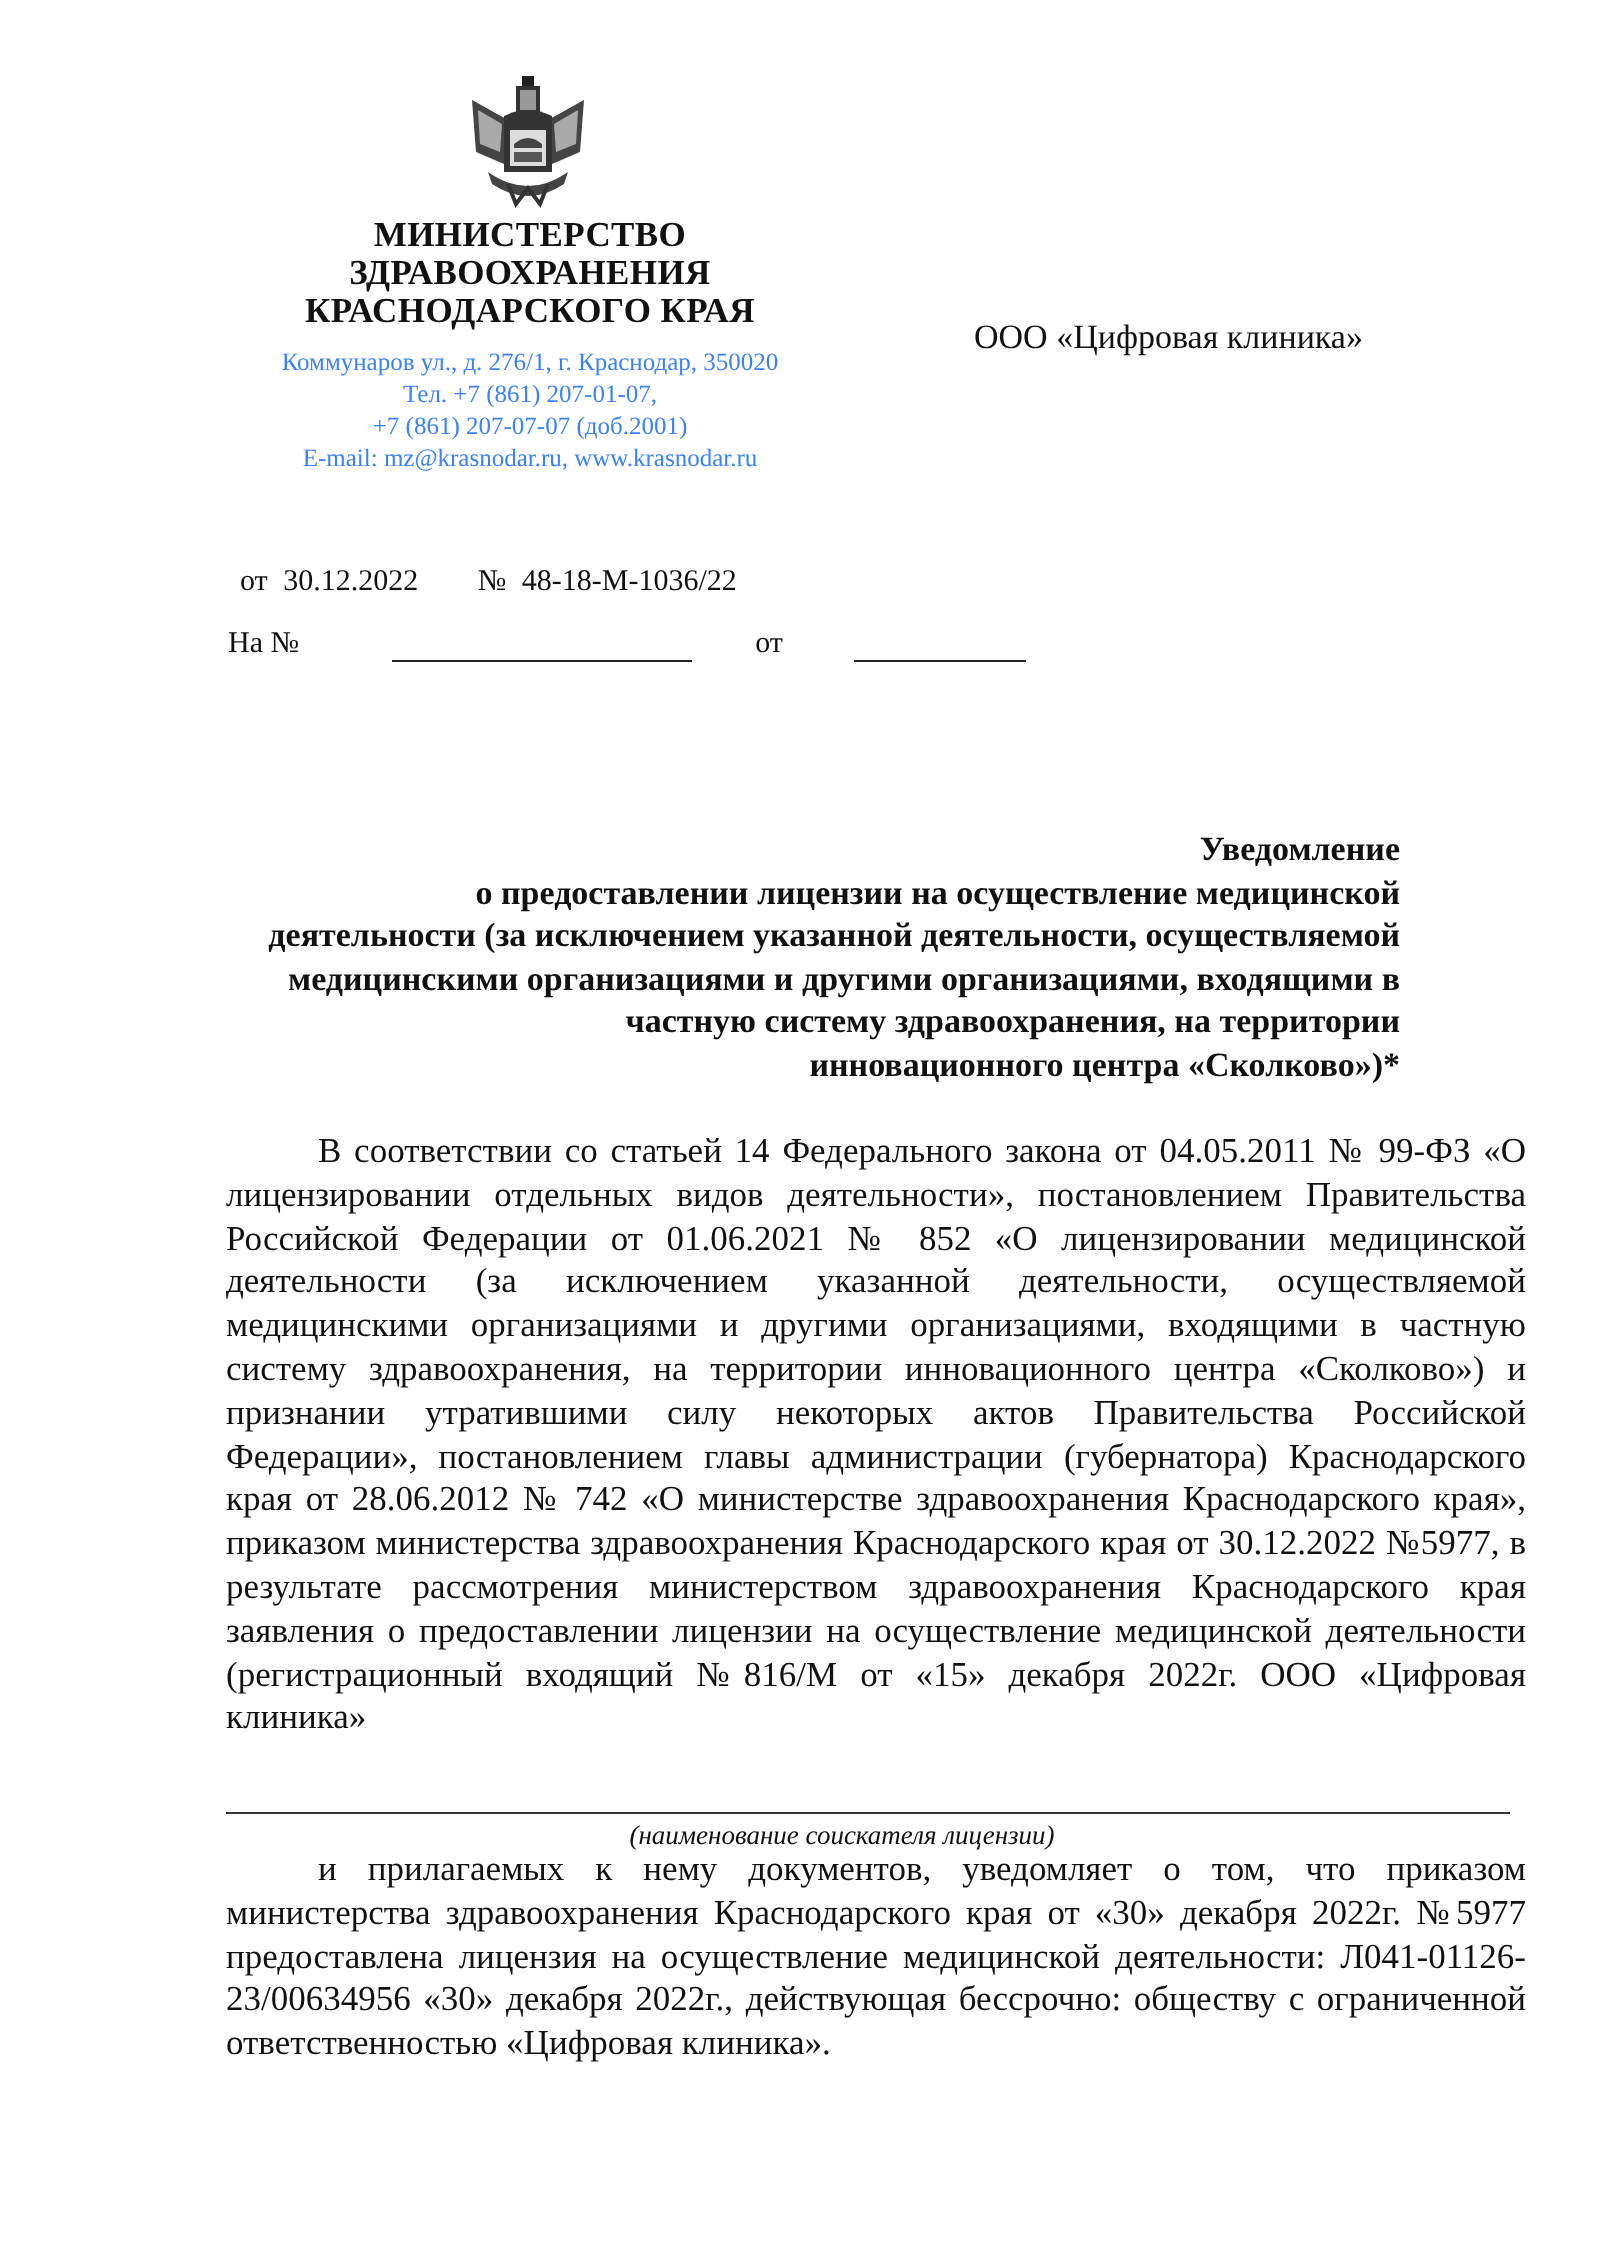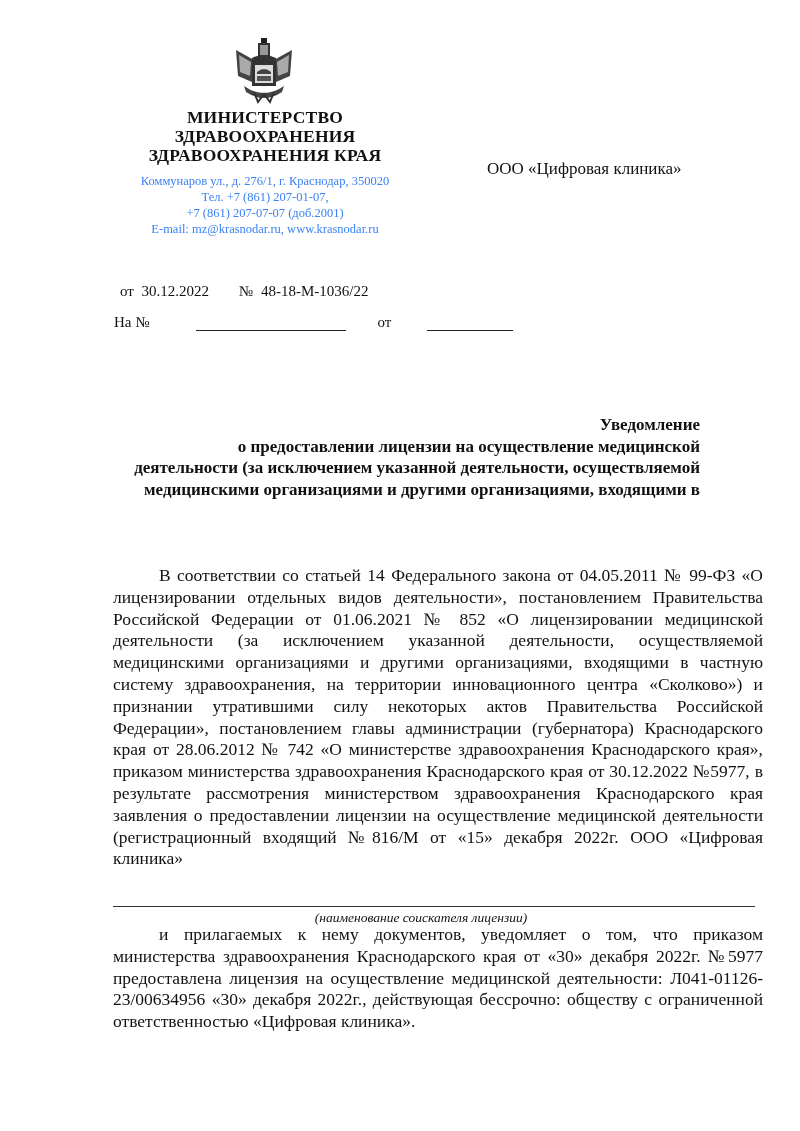--- a/index.html
+++ b/index.html
@@ -67,21 +67,21 @@
     <rect x="29" y="40" width="14" height="5" fill="#555"></rect>
 
     <path d="M16 50 Q36 64 56 50 L54 56 Q36 68 18 56 Z" fill="#444"></path>
     <path d="M26 56 L30 66 L36 58 L42 66 L46 56" stroke="#333" stroke-width="2" fill="none"></path>
   </svg>
 </div>
 
 <div class="abs ministry">
   <div>МИНИСТЕРСТВО</div>
   <div>ЗДРАВООХРАНЕНИЯ</div>
-  <div>ЗДРАВООХРАНЕНИЯ КРАЯ</div>
+  <div>КРАСНОДАРСКОГО КРАЯ</div>
 </div>
 
 <div class="abs contacts">
   <div>Коммунаров ул., д. 276/1, г. Краснодар, 350020</div>
   <div>Тел. +7 (861) 207-01-07,</div>
   <div>+7 (861) 207-07-07 (доб.2001)</div>
   <div>E-mail: mz@krasnodar.ru, www.krasnodar.ru</div>
 </div>
 
 <div class="abs recipient">ООО «Цифровая клиника»</div>
@@ -98,20 +98,22 @@
   <span class="blank b1"></span>
   <span>от</span>
   <span class="blank b2"></span>
 </div>
 
 <div class="abs title">
   <span class="t0">Уведомление</span>
   <div>о предоставлении лицензии на осуществление медицинской</div>
   <div>деятельности (за исключением указанной деятельности, осуществляемой</div>
   <div>медицинскими организациями и другими организациями, входящими в</div>
+  <div>частную систему здравоохранения, на территории</div>
+  <div>инновационного центра «Сколково»)*</div>
 </div>
 
 <div class="abs body p1">В соответствии со статьей 14 Федерального закона от 04.05.2011 № 99-ФЗ «О лицензировании отдельных видов деятельности», постановлением Правительства Российской Федерации от 01.06.2021 № 852 «О лицензировании медицинской деятельности (за исключением указанной деятельности, осуществляемой медицинскими организациями и другими организациями, входящими в частную систему здравоохранения, на территории инновационного центра «Сколково») и признании утратившими силу некоторых актов Правительства Российской Федерации», постановлением главы администрации (губернатора) Краснодарского края от 28.06.2012 № 742 «О министерстве здравоохранения Краснодарского края», приказом министерства здравоохранения Краснодарского края от 30.12.2022 №5977, в результате рассмотрения министерством здравоохранения Краснодарского края заявления о предоставлении лицензии на осуществление медицинской деятельности (регистрационный входящий №816/М от «15» декабря 2022г. ООО «Цифровая клиника»</div>
 
 <div class="abs applicant-line"></div>
 <div class="abs caption">(наименование соискателя лицензии)</div>
 
 <div class="abs body p2">и прилагаемых к нему документов, уведомляет о том, что приказом министерства здравоохранения Краснодарского края от «30» декабря 2022г. №5977 предоставлена лицензия на осуществление медицинской деятельности: Л041-01126-23/00634956 «30» декабря 2022г., действующая бессрочно: обществу с ограниченной ответственностью «Цифровая клиника».</div>
 
 </body></html>

